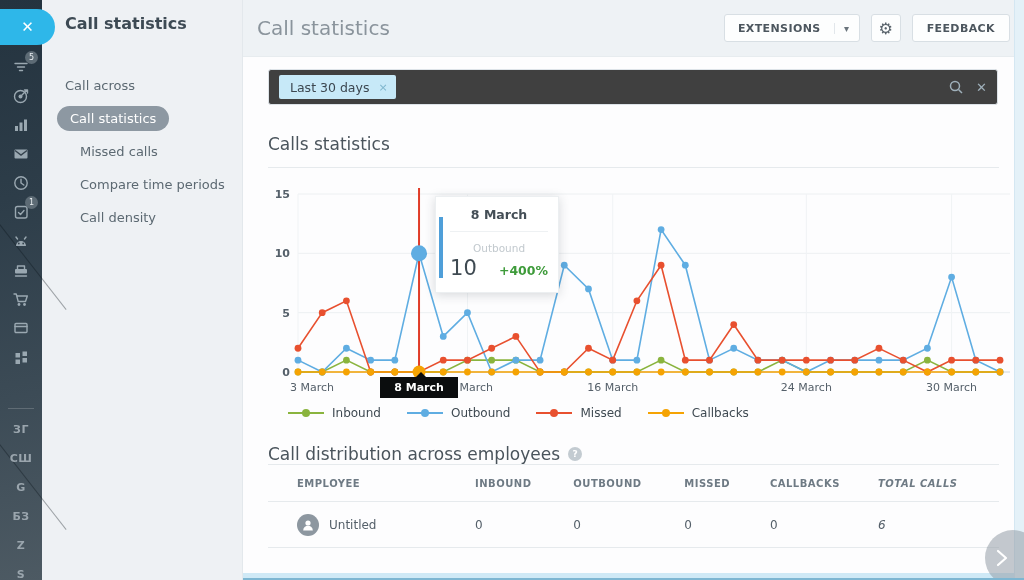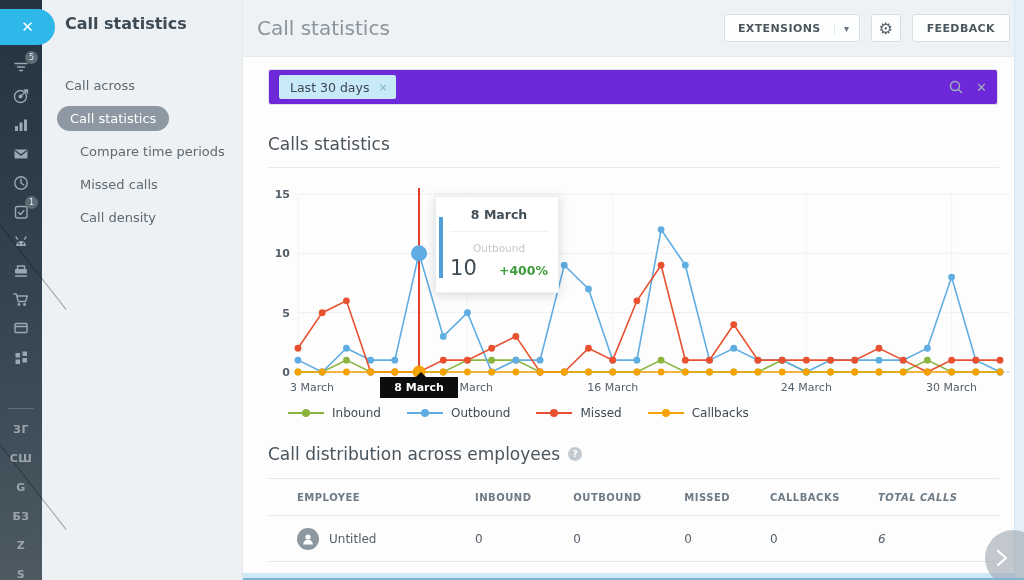--- a/index.html
+++ b/index.html
@@ -42,21 +42,21 @@
           height:28px; color:#4c565e; font-size:11px; font-weight:bold; letter-spacing:.4px; cursor:pointer; }
   .hbtn .lbl { padding:0 13px;text-align:center; }
   .hbtn .caret { width:25px; text-align:center; border-left:1px solid #e2e7eb; color:#6a747c; font-size:10px; }
   .gearbtn { width:30px; height:28px; margin:0 11px; background:#fdfefe; border:1px solid #d8dfe4; border-radius:3px;
              display:flex; align-items:center; justify-content:center; font-size:16px; color:#5a646c; cursor:pointer; }
   .fbbtn { padding:0 14px; height:28px; display:flex; align-items:center; background:#fdfefe; border:1px solid #d8dfe4;
            border-radius:3px; color:#4c565e; font-size:11px; font-weight:bold; letter-spacing:.4px; cursor:pointer; }
 
   
   .filterwrap { padding:12px 26px 0 25px; }
-  .filterbar { height:36px; background:#6d28d9; border:1px solid #dde3e8; border-radius:3px;
+  .filterbar { height:36px; background:#404040; border:1px solid #dde3e8; border-radius:3px;
                display:flex; align-items:center; padding:0 10px; }
   .chip { display:flex; align-items:center; background:#c7e9f8; border-radius:2px; height:24px; padding:0 8px 0 11px;
           font-size:12.5px; color:#3c4750; cursor:pointer; }
   .chip .chx { margin-left:9px; color:#7fb6cd; font-size:11px; cursor:pointer; }
   .filterbar .fsp { flex:1; }
   .ficon { color:#9fb0ba; margin-left:12px; cursor:pointer; display:flex; align-items:center; }
 
   
   .section { padding:0 25px; }
   .sec-title { font-size:17px; color:#4a545c; }
@@ -81,21 +81,21 @@
   .lglyph { position:relative; width:36px; height:8px; margin-right:8px; }
   .lline { position:absolute; left:0; right:0; top:3px; height:2px; }
   .ldot { position:absolute; left:14px; top:0; width:8px; height:8px; border-radius:50%; }
   .llabel { font-size:12px; color:#3f4a52; }
 
   
   .tbl-sec { margin-top:24px; }
   .tbl-title-row { display:flex; align-items:center; }
   .help { width:14px; height:14px; border-radius:50%; background:#c3cbd1; color:#fff; font-size:9px; font-weight:bold;
           text-align:center; line-height:14px; margin-left:8px; cursor:pointer; }
-  .tbl { margin-top:14px; border-top:1px solid #e6eaed; }
+  .tbl { border-top:1px solid #e6eaed; }
   .trow { display:flex; align-items:center; border-bottom:1px solid #e6eaed; }
   .thead { height:37px; }
   .thead .cell { font-size:10px; font-weight:bold; letter-spacing:.5px; color:#6e7a84; text-transform:uppercase; }
   .tbody { height:46px; }
   .tbody .cell { font-size:12px; color:#55606a; }
   .cell { white-space:nowrap; overflow:hidden; }
   .c0 { width:210px; padding-left:29px; display:flex; align-items:center; }
   .c1 { width:100px; } .c2 { width:113px; } .c3 { width:87px; } .c4 { width:110px; } .c5 { width:123px;font-style:italic; }
   .c6 { flex:1; }
   .avatar { width:22px; height:22px; border-radius:50%; background:#8d97a0; margin-right:10px; flex:0 0 22px;
@@ -204,22 +204,22 @@
       <span class="rshort">Z</span>
       <span class="rshort">S</span>
     </div>
   </div>
 </div>
 
 <div class="sidebar">
   <div class="sb-title">Call statistics</div>
   <div class="sb-item lvl1">Call across</div>
   <div><span class="sb-item active">Call statistics</span></div>
+  <div class="sb-item lvl2">Missed calls</div>
   <div class="sb-item lvl2">Compare time periods</div>
-  <div class="sb-item lvl2">Missed calls</div>
   <div class="sb-item lvl2">Call density</div>
 </div>
 
 <div class="main">
   <div class="mhead">
     <div class="mtitle">Call statistics</div>
     <div class="spacer"></div>
     <div class="hbtn">
       <span class="lbl">EXTENSIONS</span>
       <span class="caret">▾</span>

